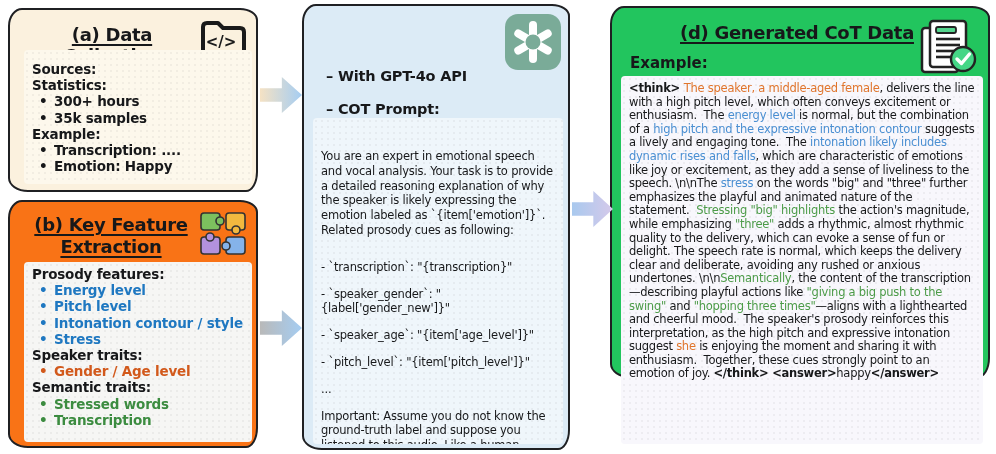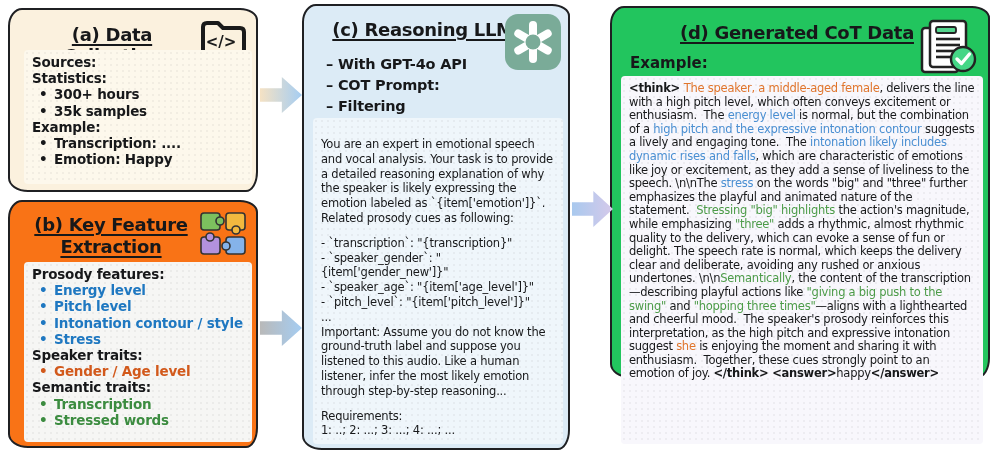--- a/index.html
+++ b/index.html
@@ -17,21 +17,21 @@
   .ptitle{font-weight:700;font-size:18px;letter-spacing:-0.3px;
           text-decoration:underline;text-decoration-thickness:2px;text-underline-offset:3px;}
   .inner{position:absolute;border-radius:4px;
          background-image:radial-gradient(rgba(0,0,0,0.045) 1px, transparent 1px);
          background-size:6px 6px;box-sizing:border-box;}
 
   
   #panel-a .ptitle{position:absolute;left:12px;top:14px;width:180px;text-align:center;}
   #a-icon{position:absolute;right:8px;top:8px;}
   #a-box{left:14px;top:40px;width:228px;height:134px;background-color:#fdf8ec;
-         padding:4px 8px;font-size:13.5px;font-weight:600;letter-spacing:-0.2px;line-height:16.2px;white-space:nowrap;}
+         padding:11px 8px;font-size:13.5px;font-weight:600;letter-spacing:-0.2px;line-height:16.2px;white-space:nowrap;}
 
   
   #panel-b .ptitle{position:absolute;left:16px;top:12px;width:170px;text-align:center;line-height:22px;}
   #b-icon{position:absolute;right:8px;top:8px;}
   #b-box{left:14px;top:60px;width:228px;height:180px;background-color:#f6f6f4;
          padding:4px 8px;font-size:13.5px;font-weight:600;letter-spacing:-0.2px;line-height:16.2px;white-space:nowrap;}
 
   .line{white-space:nowrap;}
   .line.bullet{padding-left:22px;position:relative;}
   .line.bullet::before{content:"\2022";position:absolute;left:7px;}
@@ -40,21 +40,21 @@
   .c-green{color:#3c8c40;}
   .c-black{color:#17181a;}
 
   
   #panel-c .ptitle{position:absolute;left:24px;top:13px;width:190px;text-align:center;}
   #c-icon{position:absolute;right:6px;top:7px;}
   #c-dashes{position:absolute;left:22px;top:48px;font-weight:700;font-size:14.5px;letter-spacing:-0.2px;line-height:21px;}
   #c-dashes .para::before{content:"\2013  ";}
   #c-box{left:9px;top:112px;width:250px;height:326px;background-color:#eff6fb;
          padding:19px 8px;font-size:11.5px;line-height:14.8px;letter-spacing:-0.2px;overflow:hidden;}
-  .para{white-space:pre-wrap;}
+  .para{white-space:pre-wrap;margin-top:12px;}
   .blank{height:10px;}
 
   
   #panel-d .ptitle{position:absolute;left:60px;top:14px;width:250px;text-align:center;}
   #d-icon{position:absolute;right:10px;top:10px;}
   #d-example{position:absolute;left:18px;top:46px;font-weight:700;font-size:15px;}
   #d-box{left:9px;top:68px;width:362px;height:368px;background-color:#f8f7fc;
          padding:6px 8px;font-size:11.5px;line-height:13.6px;letter-spacing:-0.25px;overflow:hidden;}
   #d-box span{white-space:pre-wrap;}
   .seg-black{color:#17181a;}
@@ -111,27 +111,26 @@
     </span>
     <div class="inner" id="b-box">
         <div class="line c-black">Prosody features:</div>
         <div class="line bullet c-blue">Energy level</div>
         <div class="line bullet c-blue">Pitch level</div>
         <div class="line bullet c-blue">Intonation contour / style</div>
         <div class="line bullet c-blue">Stress</div>
         <div class="line c-black">Speaker traits:</div>
         <div class="line bullet c-orange">Gender / Age level</div>
         <div class="line c-black">Semantic traits:</div>
+        <div class="line bullet c-green">Stressed words</div>
         <div class="line bullet c-green">Transcription</div>
-        <div class="line bullet c-green">Stressed words</div>
       </div>
   </div>
 
   <div class="panel" id="panel-c">
-    <div class="ptitle">(c) Reasoning LLM</div>
     <span id="c-icon">
       <svg width="58" height="58" viewBox="0 0 58 58">
         <rect x="1" y="1" width="56" height="56" rx="13" fill="#7aab98"></rect>
         <g transform="translate(29,29)">
           <g fill="#ffffff">
             <rect x="-4" y="-21" width="8" height="24" rx="4" transform="rotate(0)"></rect>
             <rect x="-4" y="-21" width="8" height="24" rx="4" transform="rotate(60)"></rect>
             <rect x="-4" y="-21" width="8" height="24" rx="4" transform="rotate(120)"></rect>
             <rect x="-4" y="-21" width="8" height="24" rx="4" transform="rotate(180)"></rect>
             <rect x="-4" y="-21" width="8" height="24" rx="4" transform="rotate(240)"></rect>
@@ -143,21 +142,21 @@
     </span>
     <div id="c-dashes">
         <div class="para">With GPT-4o API</div>
         <div class="para">COT Prompt:</div>
         <div class="para">Filtering</div>
       </div>
     <div class="inner" id="c-box">
         <div class="para">You are an expert in emotional speech and vocal analysis. Your task is to provide a detailed reasoning explanation of why the speaker is likely expressing the emotion labeled as `{item['emotion']}`. Related prosody cues as following:</div>
         <div class="blank"></div>
         <div class="para">- `transcription`: "{transcription}"</div>
-        <div class="para">- `speaker_gender`: "{item['gender_new']}"</div>
+        <div class="para">- `speaker_gender`: "{label['gender_new']}"</div>
         <div class="para">- `speaker_age`: "{item['age_level']}"</div>
         <div class="para">- `pitch_level`: "{item['pitch_level']}"</div>
         <div class="para">...</div>
         <div class="para">Important: Assume you do not know the ground-truth label and suppose you listened to this audio. Like a human listener, infer the most likely emotion through step-by-step reasoning...</div>
         <div class="blank"></div>
         <div class="para">Requirements:</div>
         <div class="para">1: ..; 2: ...; 3: ...; 4: ...; ...</div>
       </div>
   </div>
 

